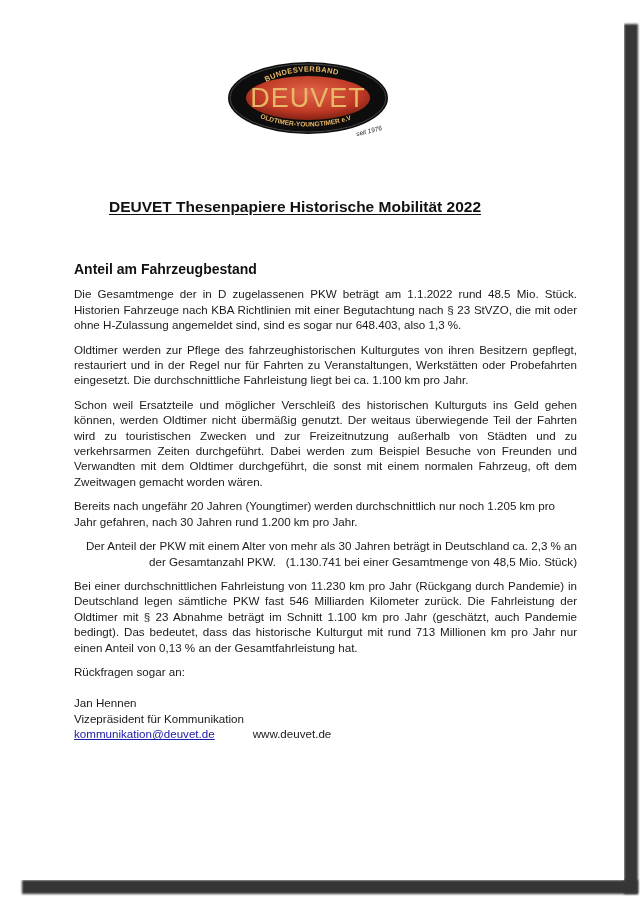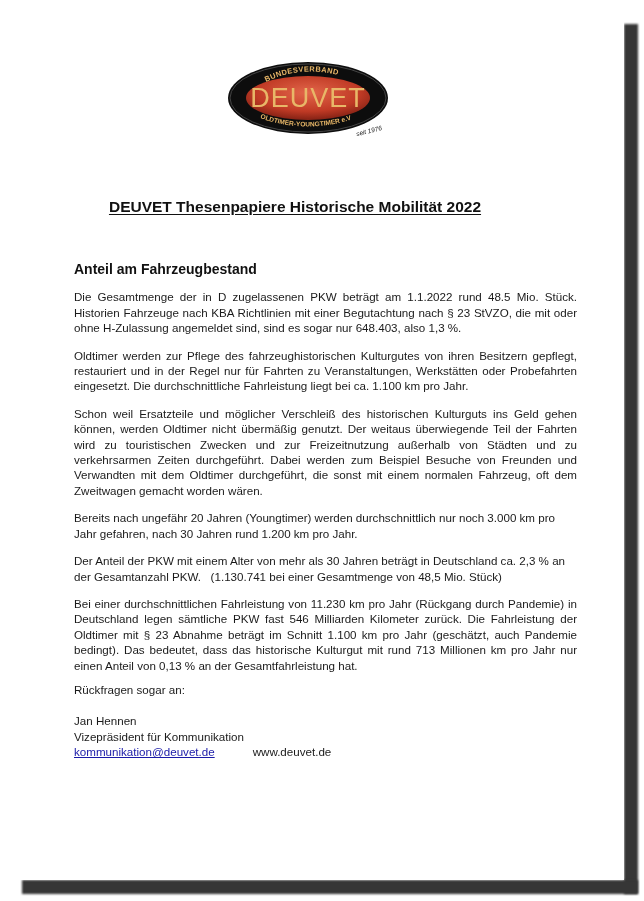--- a/index.html
+++ b/index.html
@@ -14,21 +14,21 @@
   .logo { position: absolute; left: 226px; top: 58px; width: 172px; height: 82px; }
   .logo svg { width: 100%; height: 100%; }
 
   .doc-title { position: absolute; left: 0; width: 520px; top: 198px; text-align: center;
                font-weight: bold; font-size: 15.5px; text-decoration: underline;
                text-underline-offset: 2px; color: #111; margin-left: 35px; }
 
   .content { position: absolute; left: 74px; top: 262px; width: 503px; font-size: 11.6px; line-height: 15.4px; }
   .h1 { font-weight: bold; font-size: 13.5px; margin: 0 0 10px 0; color: #111; }
   .h2 { font-weight: bold; font-size: 14px; margin: 0 0 9px 0; color: #111; }
-  .p { margin: 12px 0 9px 0; text-align: justify; }
+  .p { margin: 0 0 9px 0; text-align: justify; }
   .p.left { text-align: left; }
   .contact { margin-top: 9px; line-height: 15.6px; }
   .contact .blank { height: 15.6px; }
   .email { color: #1a1aa8; text-decoration: underline; }
   .web { margin-left: 38px; }
 </style>
 </head>
 <body>
 
 <div class="shadow-right"></div>
@@ -63,22 +63,22 @@
 
   <div class="doc-title">DEUVET Thesenpapiere Historische Mobilität 2022</div>
 
   <div class="content">
 
     <div class="h2">Anteil am Fahrzeugbestand</div>
     <div class="p">Die Gesamtmenge der in D zugelassenen PKW beträgt am 1.1.2022 rund 48.5 Mio. Stück. Historien Fahrzeuge nach KBA Richtlinien mit einer Begutachtung nach § 23 StVZO, die mit oder ohne H-Zulassung angemeldet sind, sind es sogar nur 648.403, also 1,3 %.</div>
 
     <div class="p">Oldtimer werden zur Pflege des fahrzeughistorischen Kulturgutes von ihren Besitzern gepflegt, restauriert und in der Regel nur für Fahrten zu Veranstaltungen, Werkstätten oder Probefahrten eingesetzt. Die durchschnittliche Fahrleistung liegt bei ca. 1.100 km pro Jahr.</div>
     <div class="p">Schon weil Ersatzteile und möglicher Verschleiß des historischen Kulturguts ins Geld gehen können, werden Oldtimer nicht übermäßig genutzt. Der weitaus überwiegende Teil der Fahrten wird zu touristischen Zwecken und zur Freizeitnutzung außerhalb von Städten und zu verkehrsarmen Zeiten durchgeführt. Dabei werden zum Beispiel Besuche von Freunden und Verwandten mit dem Oldtimer durchgeführt, die sonst mit einem normalen Fahrzeug, oft dem Zweitwagen gemacht worden wären.</div>
-    <div class="p left">Bereits nach ungefähr 20 Jahren (Youngtimer) werden durchschnittlich nur noch 3.000 km pro Jahr gefahren, nach 30 Jahren rund 1.200 km pro Jahr.</div>
-    <div class="p left" style="white-space: pre-wrap;">Der Anteil der PKW mit einem Alter von mehr als 30 Jahren beträgt in Deutschland ca. 2,3 % an der Gesamtanzahl PKW.   (1.130.741 bei einer Gesamtmenge von 48,5 Mio. Stück)</div>
+    <div class="p left">Bereits nach ungefähr 20 Jahren (Youngtimer) werden durchschnittlich nur noch 1.205 km pro Jahr gefahren, nach 30 Jahren rund 1.200 km pro Jahr.</div>
+    <div class="p left" style="white-space: pre-wrap; text-align: right;">Der Anteil der PKW mit einem Alter von mehr als 30 Jahren beträgt in Deutschland ca. 2,3 % an der Gesamtanzahl PKW.   (1.130.741 bei einer Gesamtmenge von 48,5 Mio. Stück)</div>
     <div class="p">Bei einer durchschnittlichen Fahrleistung von 11.230 km pro Jahr (Rückgang durch Pandemie) in Deutschland legen sämtliche PKW fast 546 Milliarden Kilometer zurück. Die Fahrleistung der Oldtimer mit § 23 Abnahme beträgt im Schnitt 1.100 km pro Jahr (geschätzt, auch Pandemie bedingt). Das bedeutet, dass das historische Kulturgut mit rund 713 Millionen km pro Jahr nur einen Anteil von 0,13 % an der Gesamtfahrleistung hat.</div>
 
     <div class="contact">
       <div>Rückfragen sogar an:</div>
       <div class="blank"></div>
       <div>Jan Hennen</div>
       <div>Vizepräsident für Kommunikation</div>
       <div>
         <a class="email">kommunikation@deuvet.de</a><span class="web">www.deuvet.de</span>
       </div>

